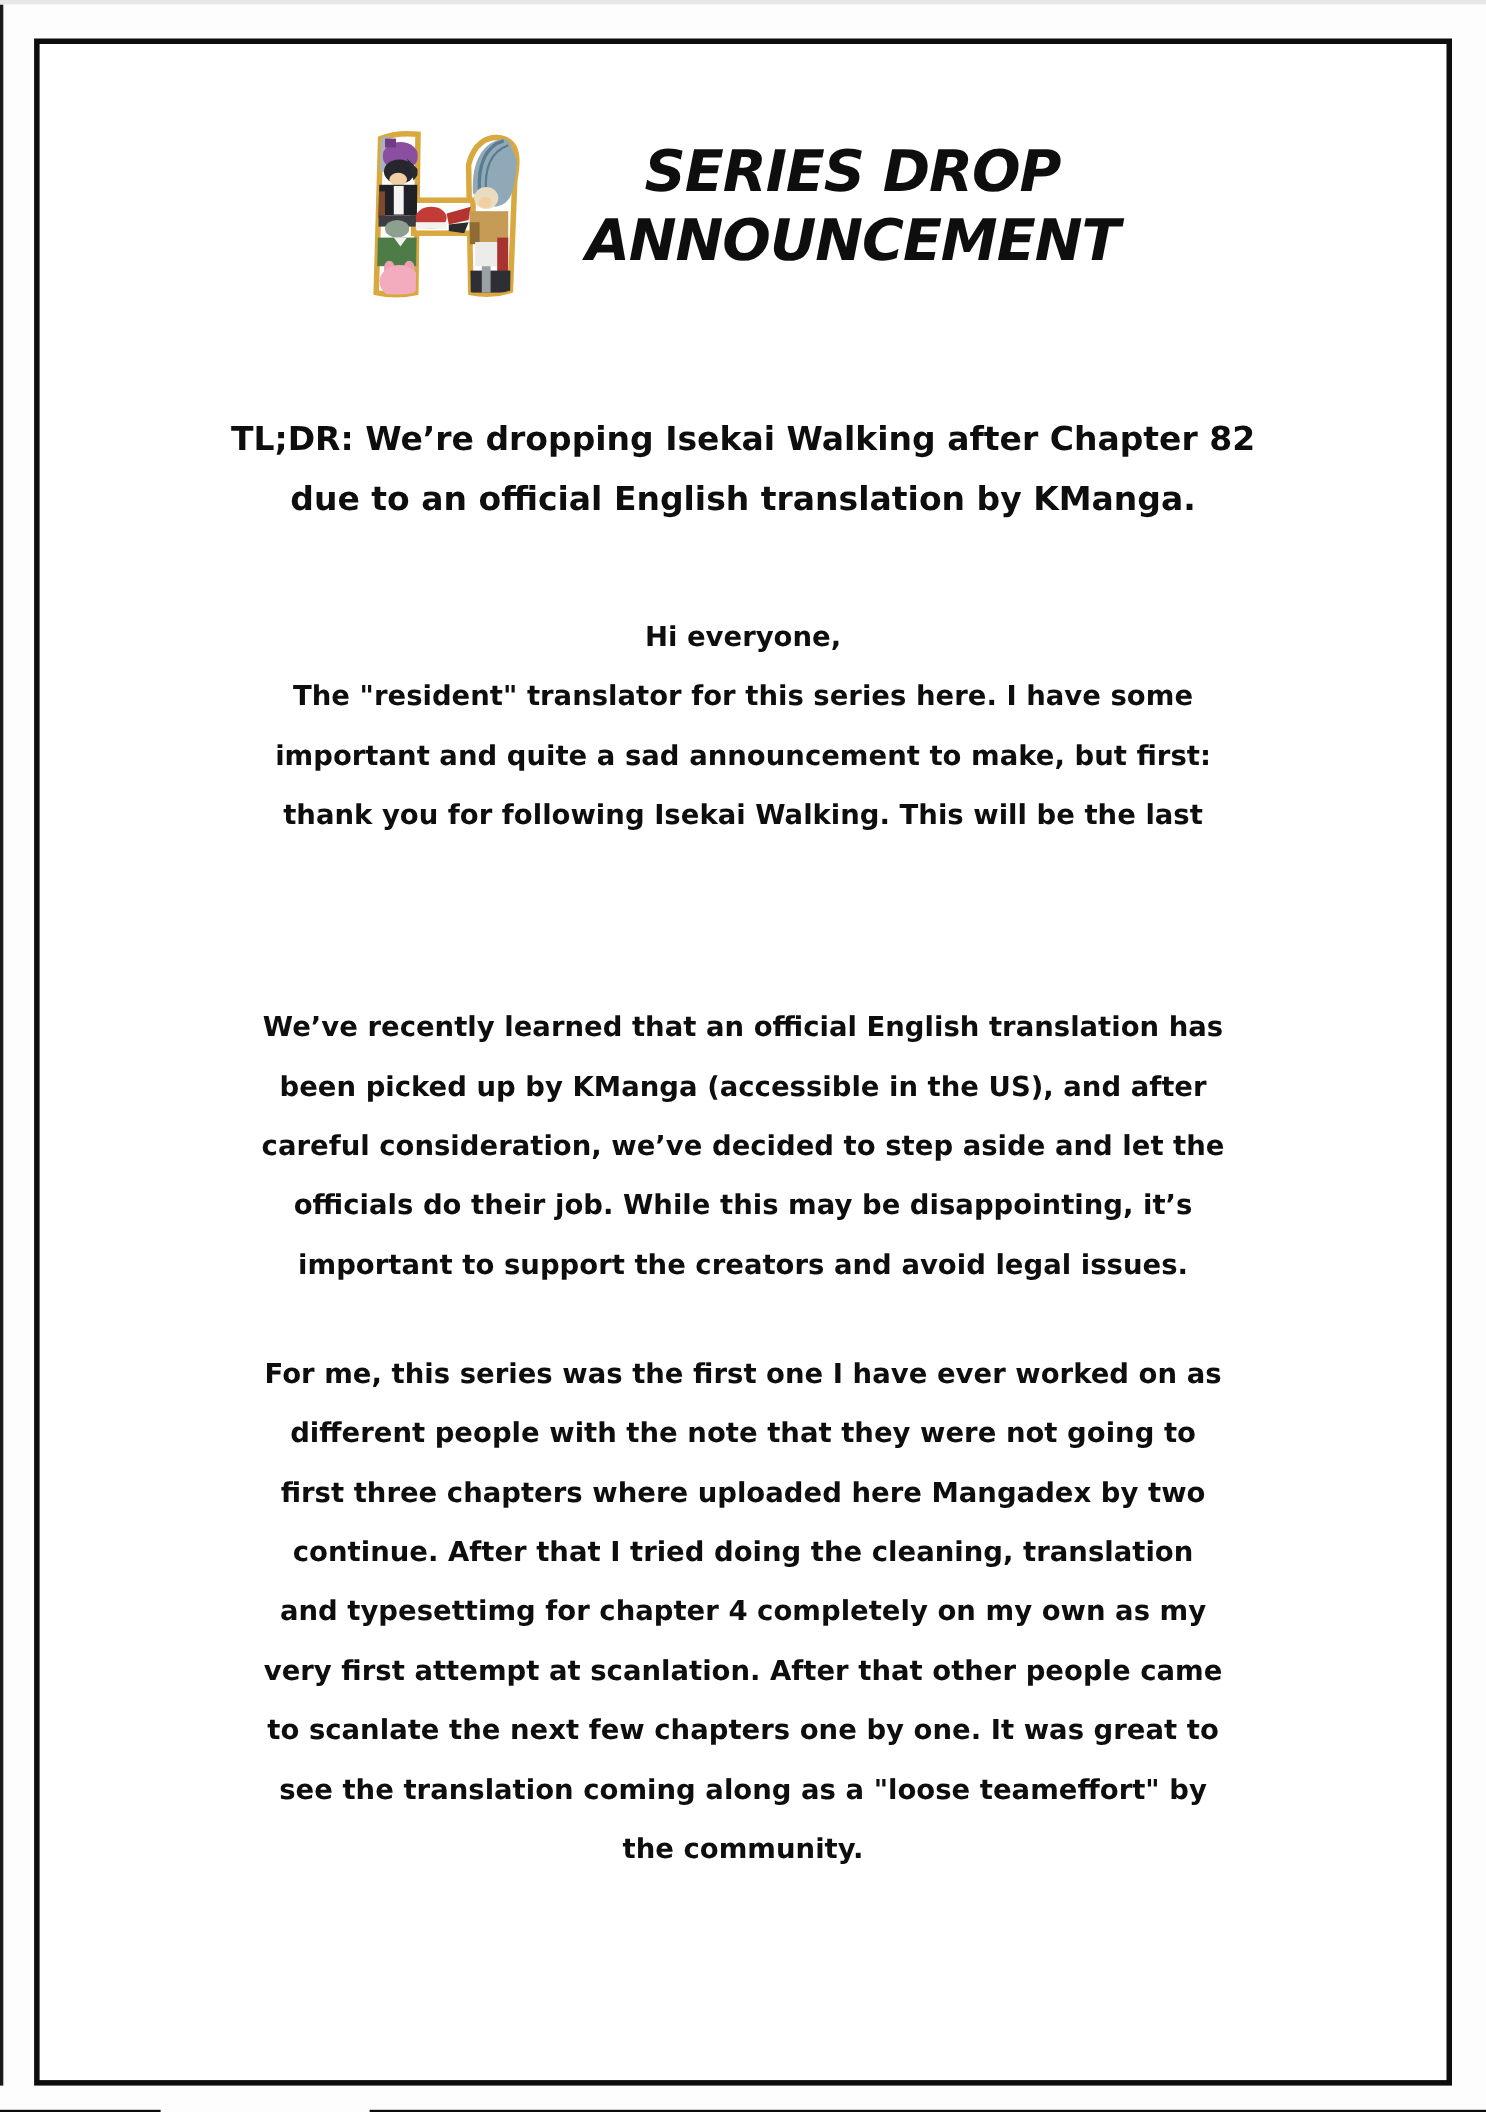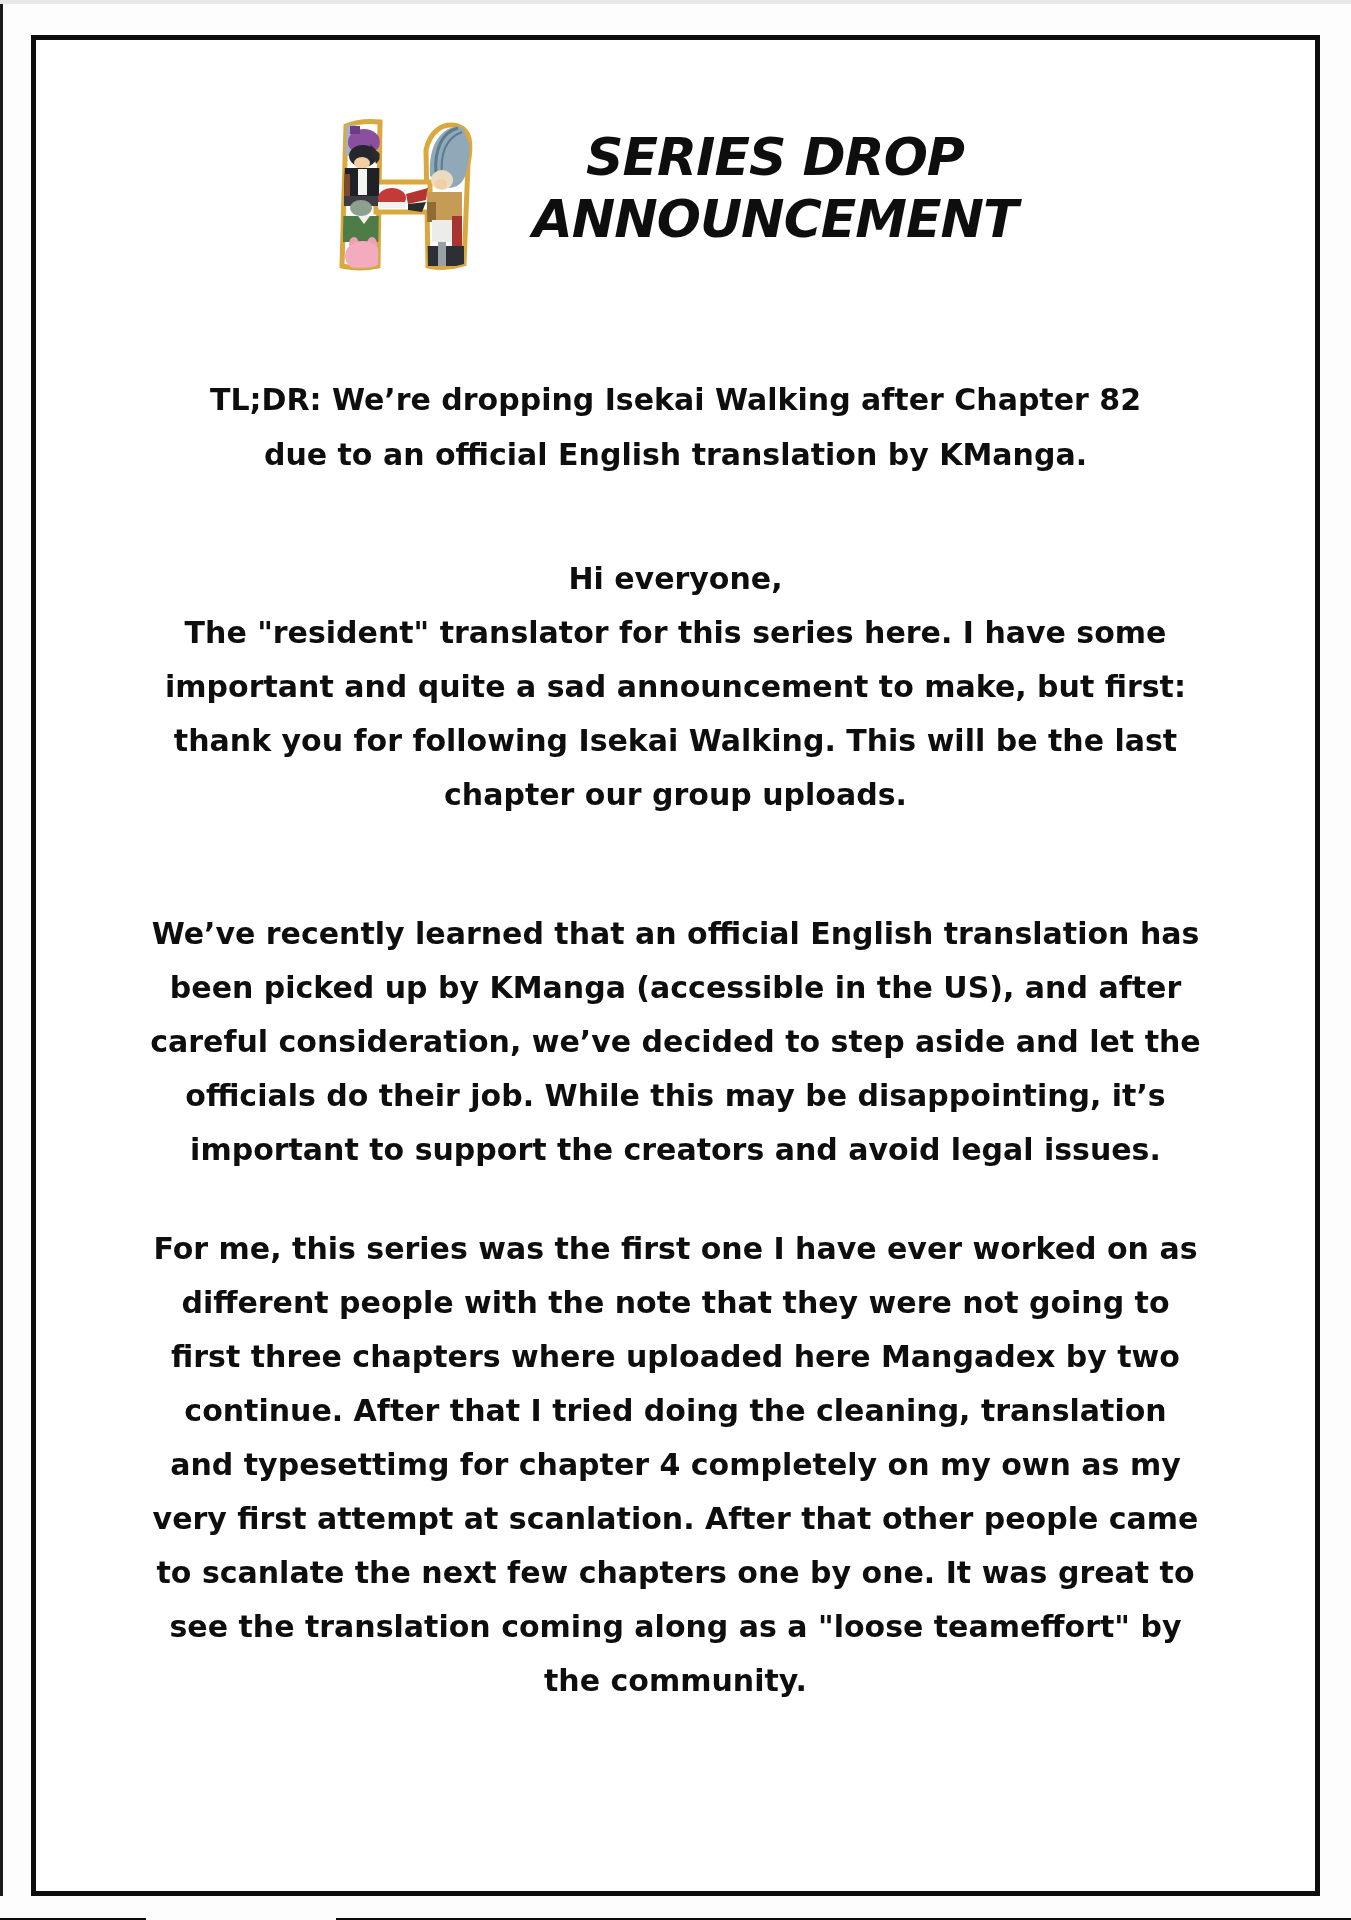--- a/index.html
+++ b/index.html
@@ -19,21 +19,21 @@
     position:absolute; left:495px; top:122px; width:560px; text-align:center;
     font-weight:bold; font-style:italic; font-size:52px; line-height:62px;
     letter-spacing:-1px; white-space:nowrap;
   }
   .tldr {
     position:absolute; left:55px; width:1241px; top:368px; text-align:center;
     font-weight:bold; font-size:30px; line-height:55px;
   }
   .para {
     position:absolute; left:45px; width:1261px; text-align:center;
-    font-weight:bold; font-size:30px; line-height:54px;
+    font-weight:bold; font-size:25px; line-height:54px;
   }
   .p1 { top:548px; }
   .p2 { top:903px; }
   .p3 { top:1218px; }
   .tline { white-space:nowrap; }
   .next-page-edge { position:absolute; top:1914px; height:6px; background:#0c0c0c; }
   .npa { left:0; width:146px; }
   .npb { left:336px; width:1015px; }
 </style>
 </head>
@@ -108,21 +108,20 @@
   <div class="tldr">
       <div class="tline">TL;DR: We’re dropping Isekai Walking after Chapter 82</div>
       <div class="tline">due to an official English translation by KManga.</div>
     </div>
 
   <div class="para p1">
       <div class="tline">Hi everyone,</div>
       <div class="tline">The "resident" translator for this series here. I have some</div>
       <div class="tline">important and quite a sad announcement to make, but first:</div>
       <div class="tline">thank you for following Isekai Walking. This will be the last</div>
-      <div class="tline">chapter our group uploads.</div>
     </div>
   <div class="para p2">
       <div class="tline">We’ve recently learned that an official English translation has</div>
       <div class="tline">been picked up by KManga (accessible in the US), and after</div>
       <div class="tline">careful consideration, we’ve decided to step aside and let the</div>
       <div class="tline">officials do their job. While this may be disappointing, it’s</div>
       <div class="tline">important to support the creators and avoid legal issues.</div>
     </div>
   <div class="para p3">
       <div class="tline">For me, this series was the first one I have ever worked on as</div>

